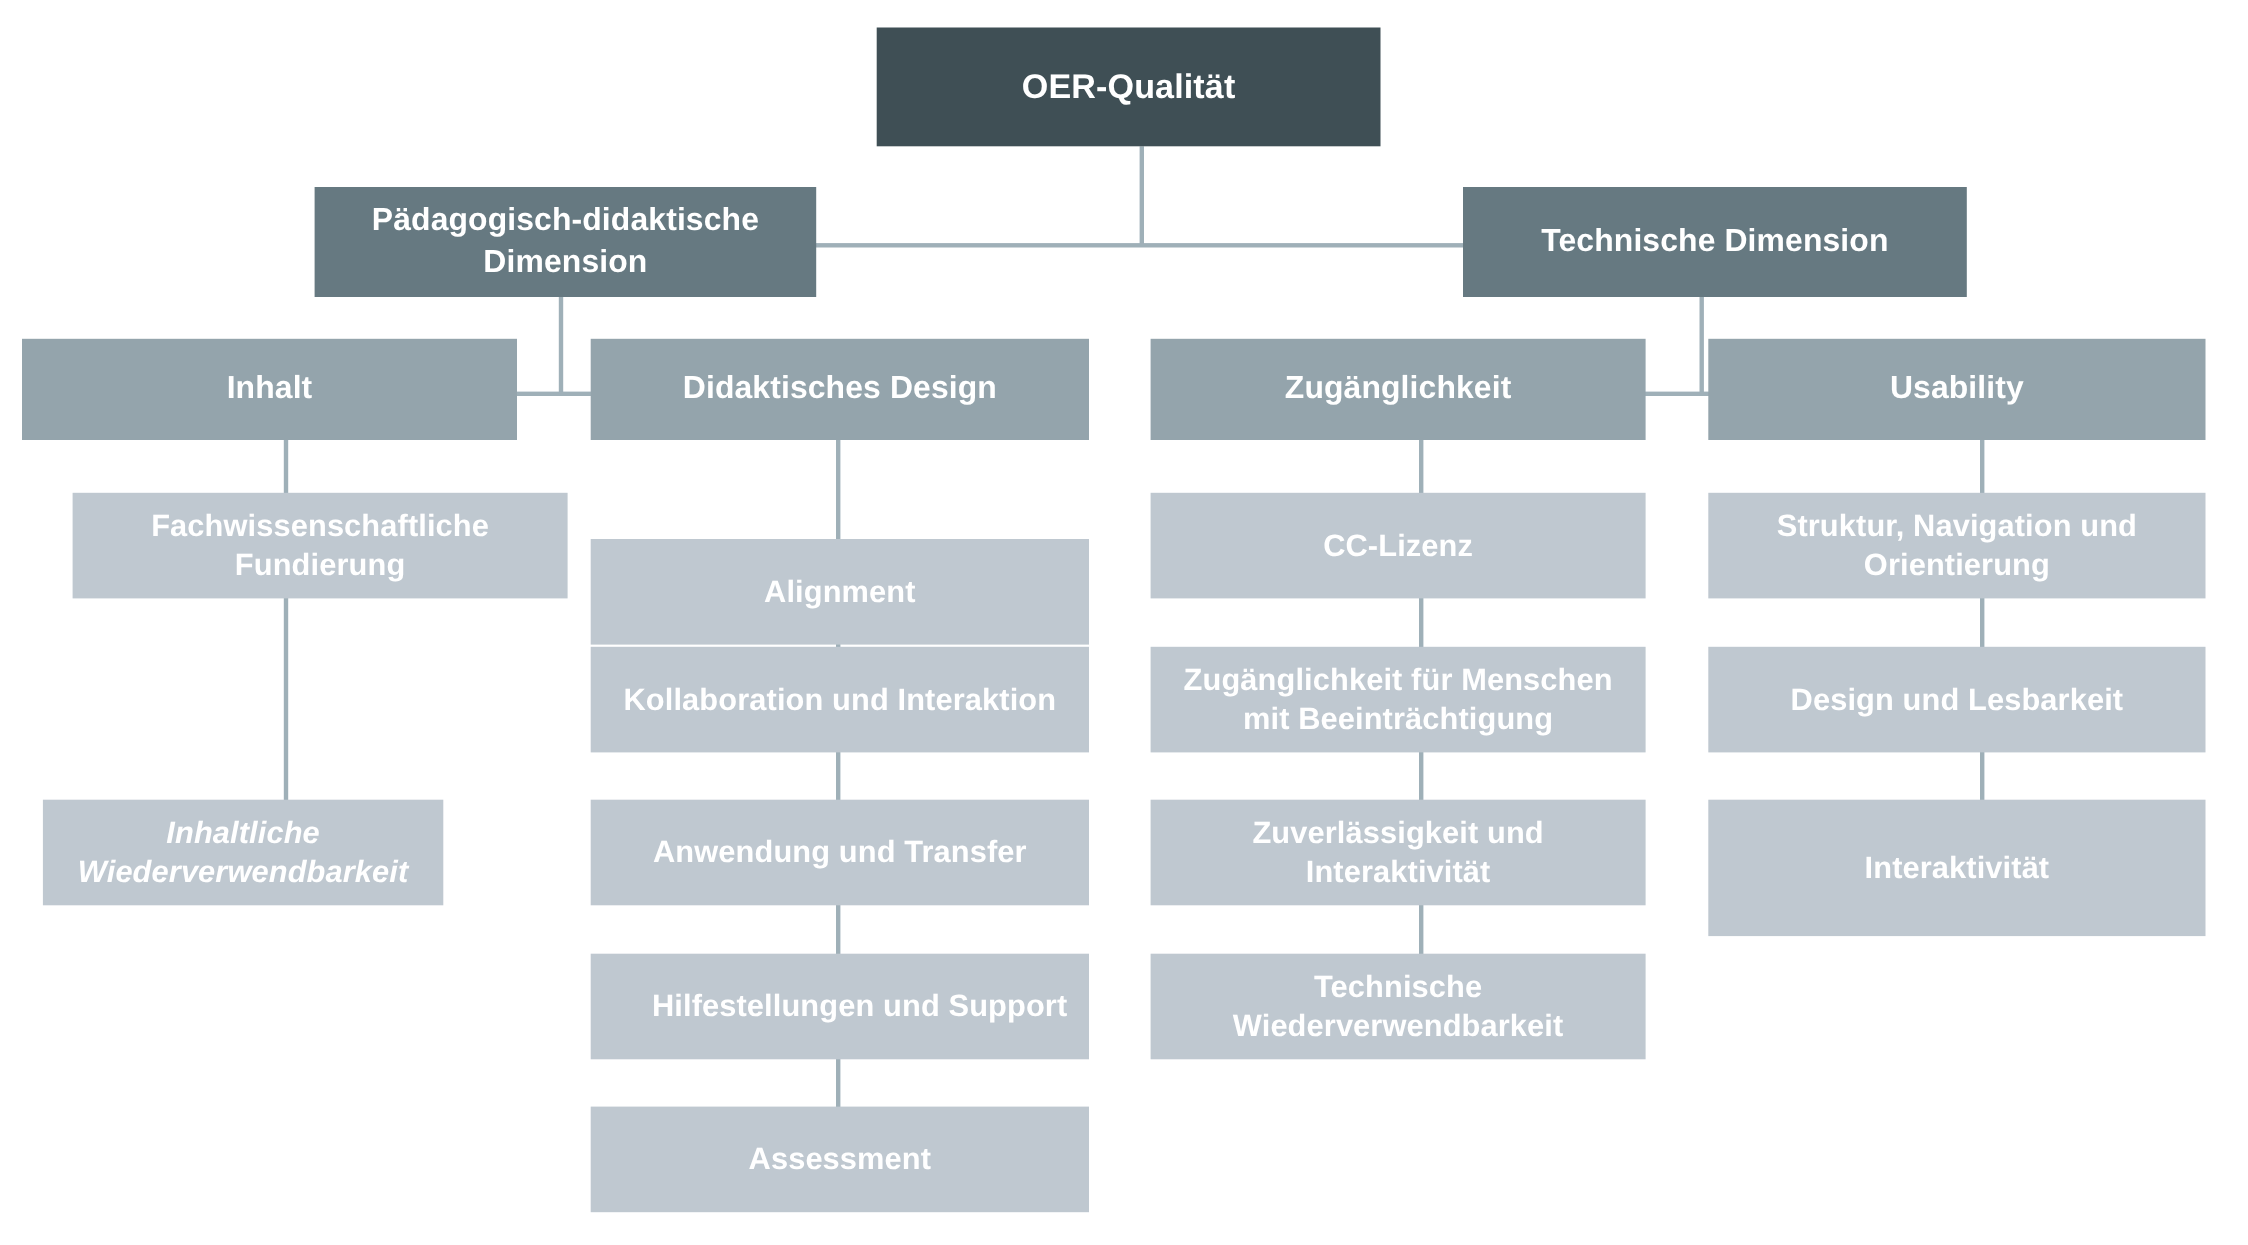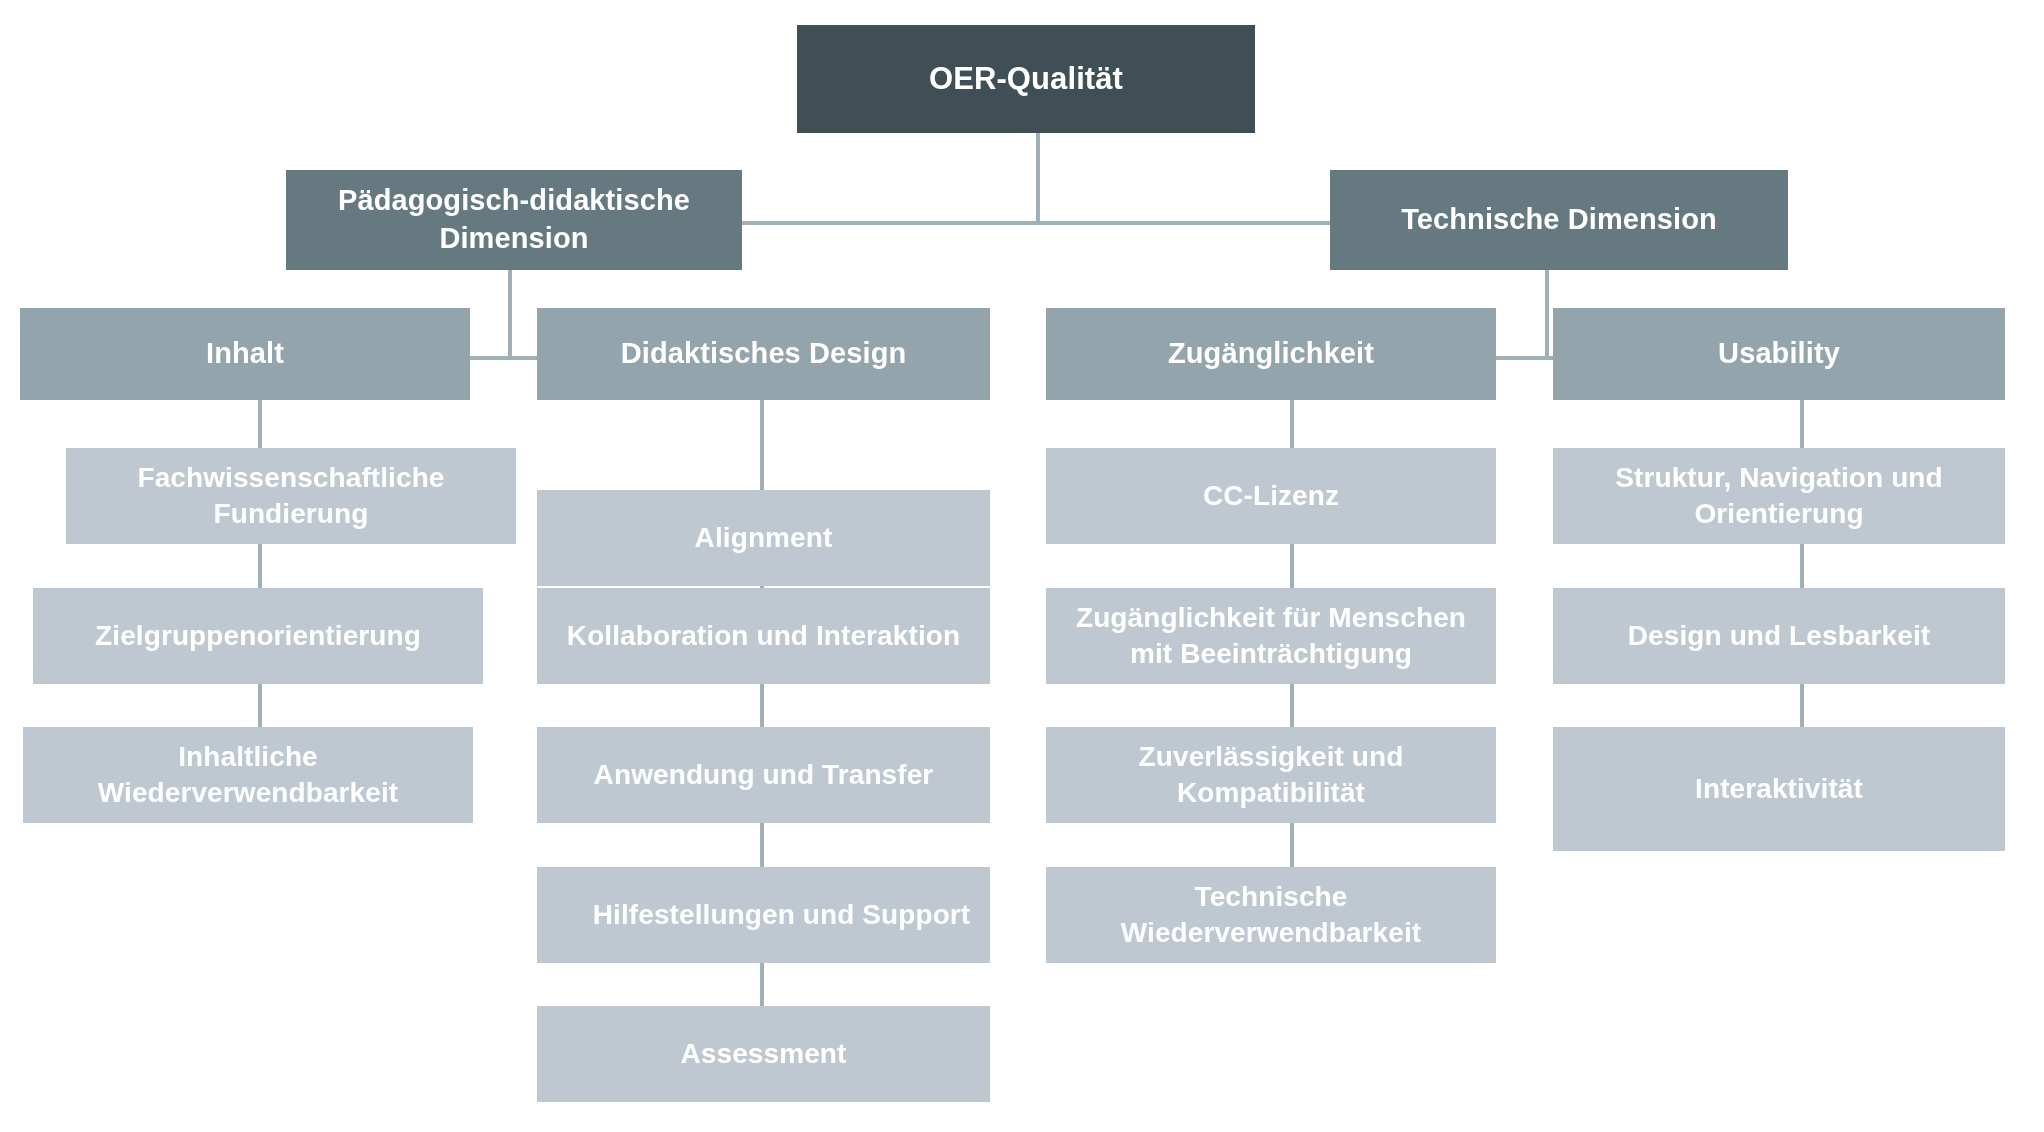--- a/index.html
+++ b/index.html
@@ -94,24 +94,21 @@
     <span>Zugänglichkeit</span>
   </div>
 
   <div class="box lvl3" style="left:1553px; top:308px; width:452px; height:92px;">
     <span>Usability</span>
   </div>
 
   <div class="box lvl4" style="left:33px; top:448px; width:450px; height:96px;margin-left:33px;">
     <span>Fachwissenschaftliche Fundierung</span>
   </div>
-  <div class="box lvl4" style="left:33px; top:588px; width:450px; height:96px;">
-    <span>Zielgruppenorientierung</span>
-  </div>
-  <div class="box lvl4" style="left:23px; top:727px; width:450px; height:96px;">
+  <div class="box lvl4" style="left:39px; top:727px; width:364px; height:96px;font-style:italic;">
     <span>Inhaltliche Wiederverwendbarkeit</span>
   </div>
 
   <div class="box lvl4" style="left:537px; top:448px; width:453px; height:96px;margin-top:42px;">
     <span>Alignment</span>
   </div>
   <div class="box lvl4" style="left:537px; top:588px; width:453px; height:96px;">
     <span>Kollaboration und Interaktion</span>
   </div>
   <div class="box lvl4" style="left:537px; top:727px; width:453px; height:96px;">
@@ -124,21 +121,21 @@
     <span>Assessment</span>
   </div>
 
   <div class="box lvl4" style="left:1046px; top:448px; width:450px; height:96px;">
     <span>CC-Lizenz</span>
   </div>
   <div class="box lvl4" style="left:1046px; top:588px; width:450px; height:96px;">
     <span>Zugänglichkeit für Menschen mit Beeinträchtigung</span>
   </div>
   <div class="box lvl4" style="left:1046px; top:727px; width:450px; height:96px;">
-    <span>Zuverlässigkeit und Kompatibilität</span>
+    <span>Zuverlässigkeit und Interaktivität</span>
   </div>
   <div class="box lvl4" style="left:1046px; top:867px; width:450px; height:96px;">
     <span>Technische Wiederverwendbarkeit</span>
   </div>
 
   <div class="box lvl4" style="left:1553px; top:448px; width:452px; height:96px;justify-content:center;">
     <span>Struktur, Navigation und Orientierung</span>
   </div>
   <div class="box lvl4" style="left:1553px; top:588px; width:452px; height:96px;">
     <span>Design und Lesbarkeit</span>

